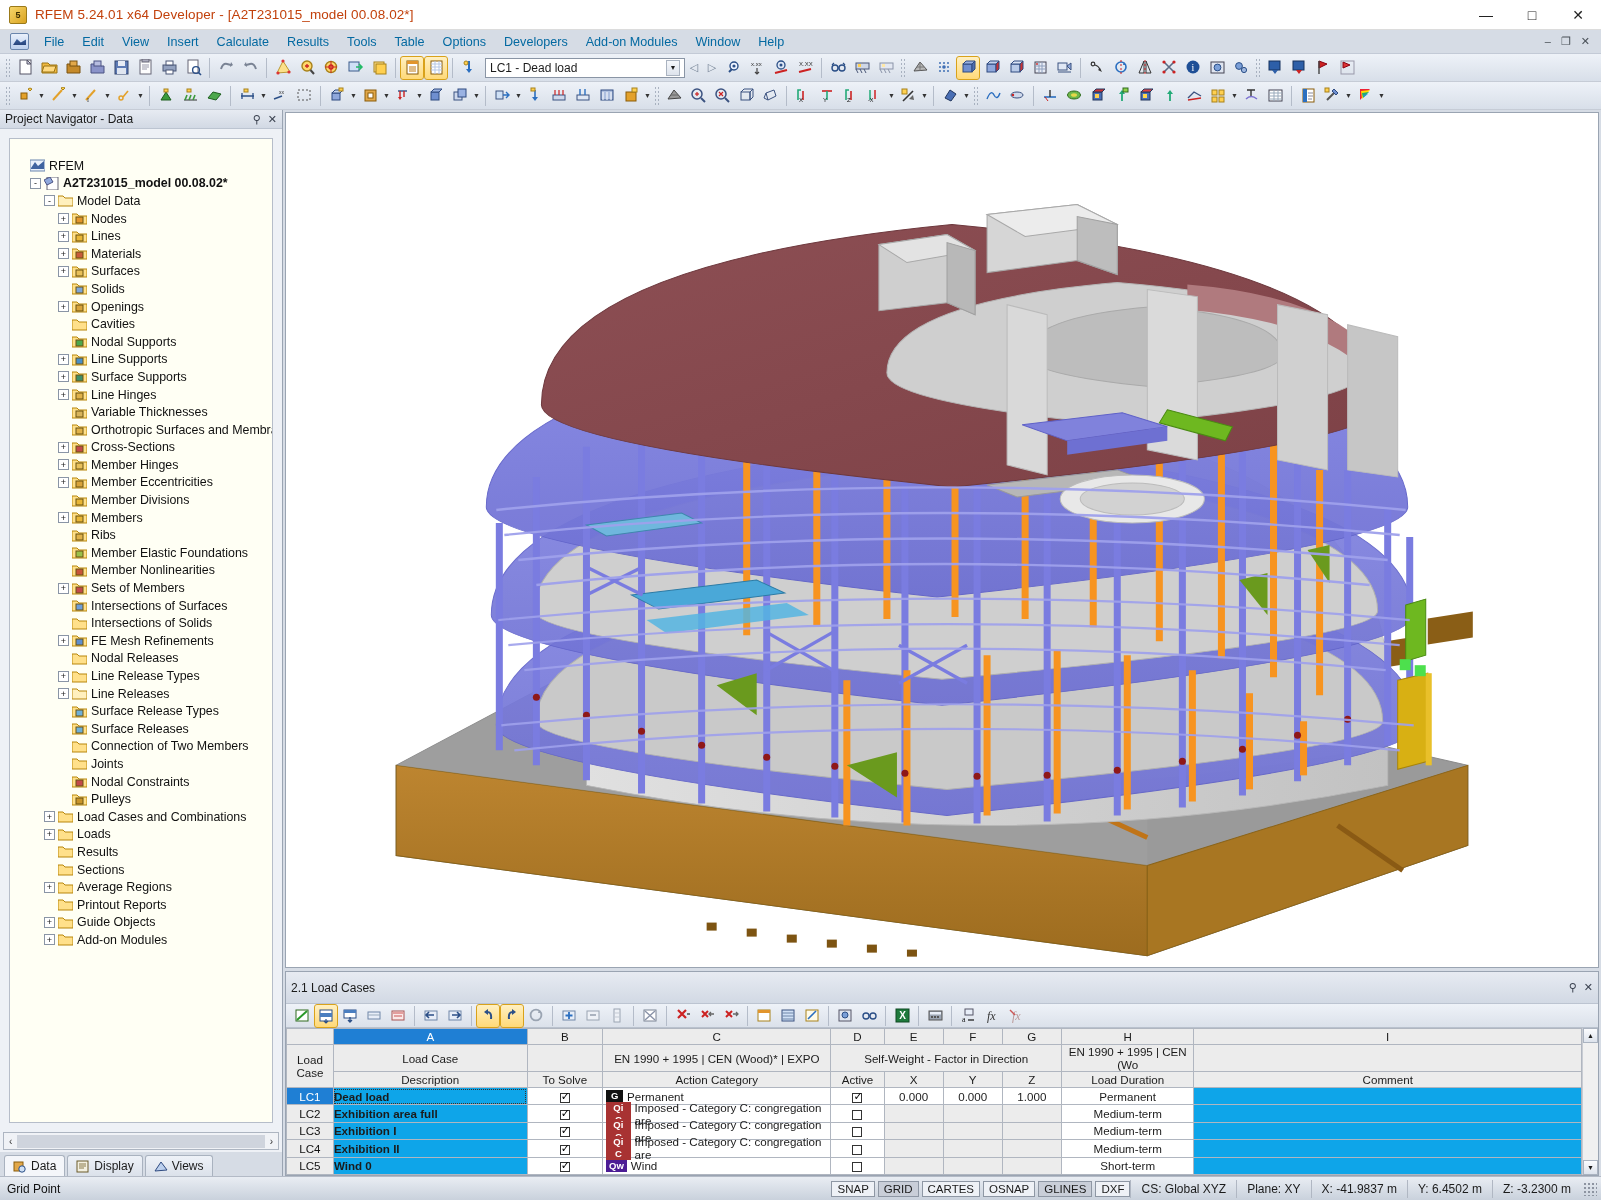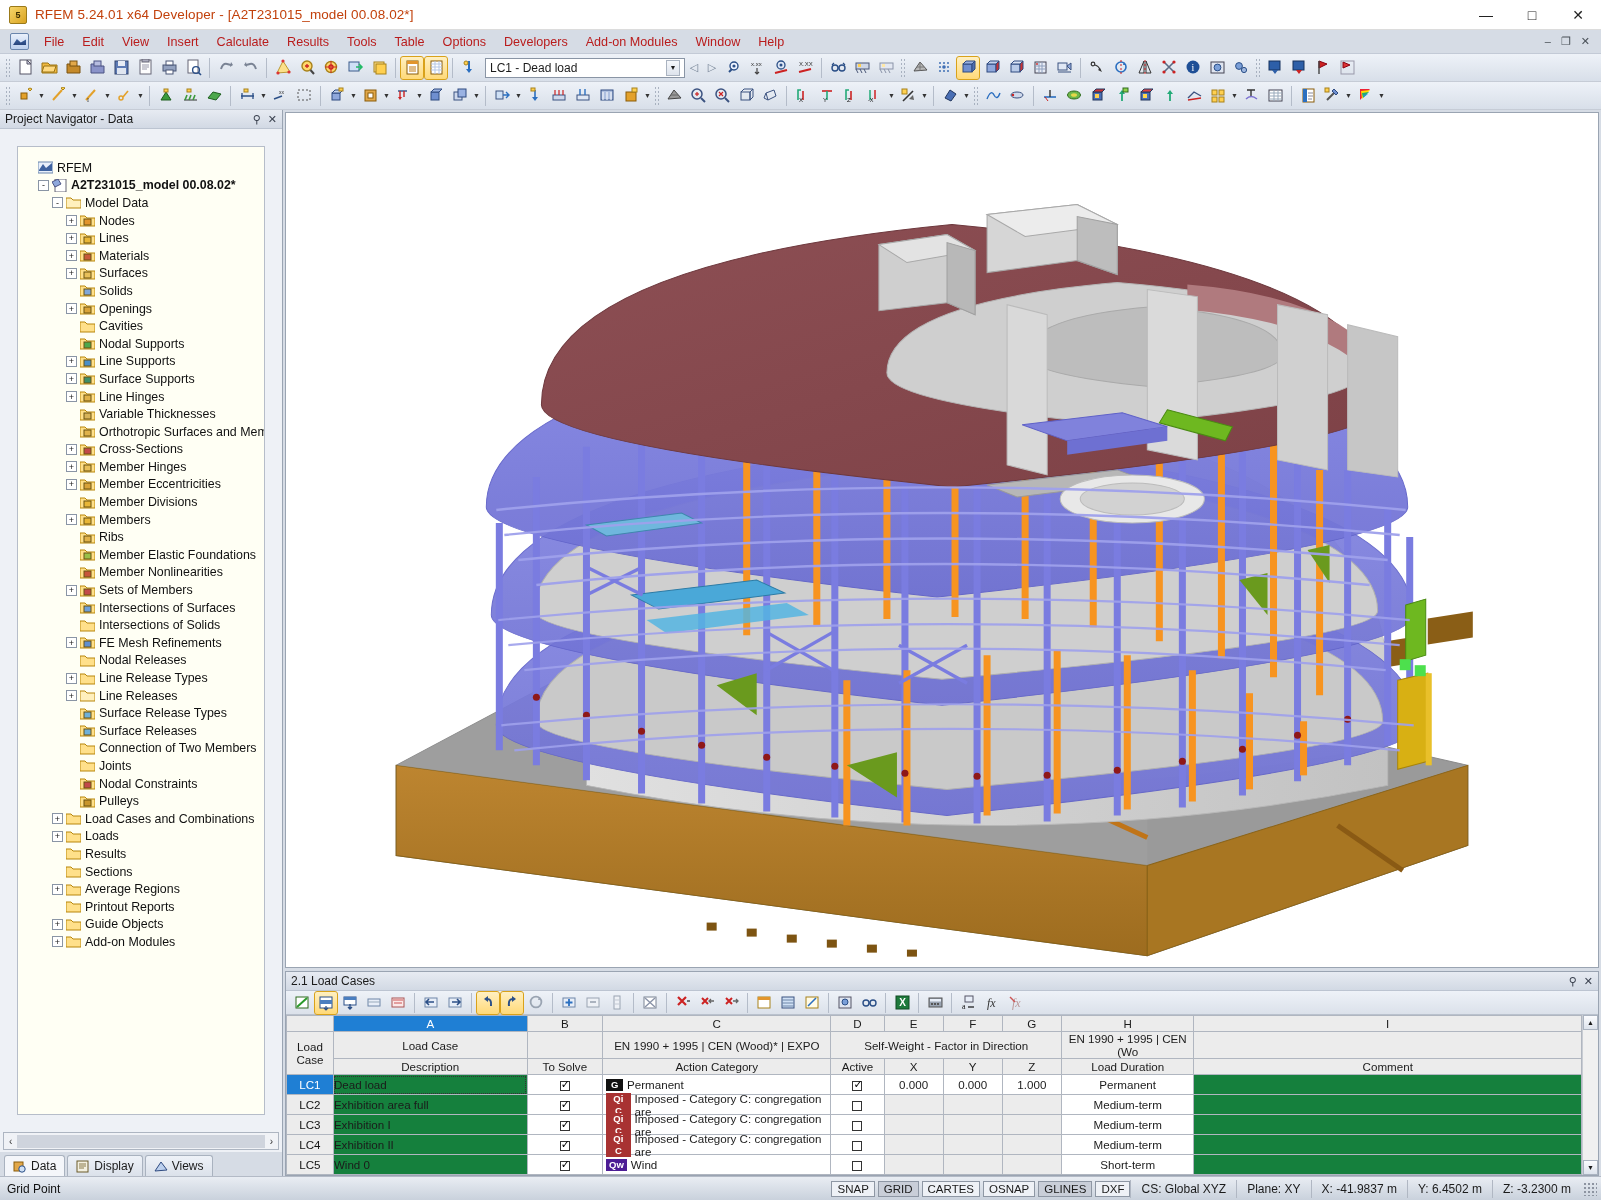--- a/index.html
+++ b/index.html
@@ -40,21 +40,21 @@
   }
   .menubar .mdl-icon {
     width:19px;height:17px;margin:0 6px 0 6px;
     background:linear-gradient(#e9f0fb,#bcd0ee);
     border:1px solid #6a86ad;border-radius:2px; position:relative;
   }
   .menubar .mdl-icon:after{
     content:"";position:absolute;left:2px;top:5px;width:13px;height:6px;
     background:linear-gradient(#3f63a0,#27457c); clip-path:polygon(0 100%,30% 0,60% 60%,100% 10%,100% 100%);
   }
-  .menuitem { padding:3px 9px; font-size:12.6px; color:#b91c1c; cursor:default; }
+  .menuitem { padding:3px 9px; font-size:12.6px; color:#0369a1; cursor:default; }
   .mdi-ctl { margin-left:auto; display:flex; padding-right:6px; color:#4a5158; }
   .mdi-ctl span { padding:0 5px; font-size:11px; }
 
   
   .tbrow {
     display:flex; align-items:center; background:#d6dce5;
     height:28px; flex:none; padding-left:3px;
     border-bottom:1px solid #c6ccd6;
   }
   .tbrow.r1 { background:linear-gradient(#eef2f8,#d8dfe9); }
@@ -91,21 +91,21 @@
     background:#eef1f6; border-right:1px solid #9aa4b2;
   }
   .navhdr {
     height:19px; background:linear-gradient(#e7ebf2,#d2d9e4);
     display:flex;align-items:center;padding:1px 5px;
     font-size:12px; border-bottom:1px solid #bcc4d1;
   }
   .navhdr .tools { margin-left:auto; display:flex; gap:7px; color:#3b4250; font-size:11px; }
   .navtree {
     flex:1; overflow:hidden; background:#fffff4;
-    border:1px solid #b6bdc9; margin:17px; padding:12px 0 0 2px;
+    border:1px solid #b6bdc9; margin:9px; padding:18px 0 0 2px;
     position:relative;
   }
   .tn { display:flex; align-items:center; height:17.6px; white-space:nowrap; font-size:12.4px; }
   .exp { width:11px;height:11px;border:1px solid #8a95a5;background:#fff;
          display:flex;align-items:center;justify-content:center;
          font-size:9px;line-height:8px;color:#222;margin-right:3px;flex:none; }
   .spacer { width:11px;margin-right:3px;flex:none; }
   .treelabel { color:#111; }
   .tn.root .treelabel { font-weight:bold; }
 
@@ -126,38 +126,38 @@
 
   
   .viewwrap { flex:1; display:flex; flex-direction:column; min-width:0; background:#d6dce5; }
   .viewport { flex:1; background:#ffffff; border:1px solid #9aa4b2; margin:2px 2px 0 2px;
               position:relative; overflow:hidden; min-height:0; }
   .viewport svg { position:absolute; inset:0; width:100%; height:100%; }
 
   
   .tablepanel { height:205px; flex:none; display:flex; flex-direction:column;
                 background:#d6dce5; margin:3px 2px 0 2px; border:1px solid #9aa4b2; }
-  .tphdr { height:19px; display:flex; align-items:center; padding:0 5px; font-size:12px;
+  .tphdr { height:32px; display:flex; align-items:center; padding:0 5px; font-size:12px;
            background:linear-gradient(#e7ebf2,#d2d9e4); border-bottom:1px solid #bcc4d1; }
   .tphdr .tools { margin-left:auto; display:flex; gap:7px; color:#3b4250; font-size:11px; }
   .tptoolbar { height:24px; display:flex; align-items:center; padding-left:4px;
                background:linear-gradient(#eef2f8,#dbe1ea); border-bottom:1px solid #b9c1cd; }
   .tgrid { flex:1; display:flex; min-height:0; background:#fff; }
   .gridscrollpad { width:16px; background:#f0f0f0; border-left:1px solid #c8ccd3;
                    display:flex; flex-direction:column; align-items:center; }
   .gridscrollpad .sbtn { width:15px;height:15px;background:linear-gradient(#fbfcfe,#dde3ec);
                  border:1px solid #aab3c0; font-size:7px; display:flex;
                  align-items:center;justify-content:center; }
   table.lc { border-collapse:collapse; table-layout:fixed; width:100%; font-size:11.6px; }
   table.lc th, table.lc td { border:1px solid #b0b6c0; padding:0; }
   table.lc th { background:#ececec; font-weight:normal; text-align:center; height:16px; }
   table.lc th.colsel { background:#1f7fd4; color:#fff; }
   td.lcid { background:#ececec; text-align:center; color:#111; }
   td.lcid.sel { background:#1f7fd4; color:#fff; }
-  td.txt { padding-left:3px; background:#15803d; }
+  td.txt { padding-left:3px; background:#0ea5e9;font-weight:bold; }
   td.txt.focus { outline:1px dotted #333; outline-offset:-2px; }
   td.ctr { text-align:center; }
   td.num { text-align:center; padding-right:7px; }
   td.gray { background:#ececec; }
   .chk { width:10px;height:10px;border:1px solid #333;display:inline-block;
          background:#fff; position:relative; vertical-align:middle; }
   .chk.on:after { content:"✓"; position:absolute; left:0px; top:-4px; font-size:11px; color:#000; }
   .catbadge { display:inline-block; min-width:17px; padding:0 3px; font-size:9.5px;
      color:#fff; text-align:center; margin-right:4px; vertical-align:middle;
      line-height:12px; font-weight:bold; }

